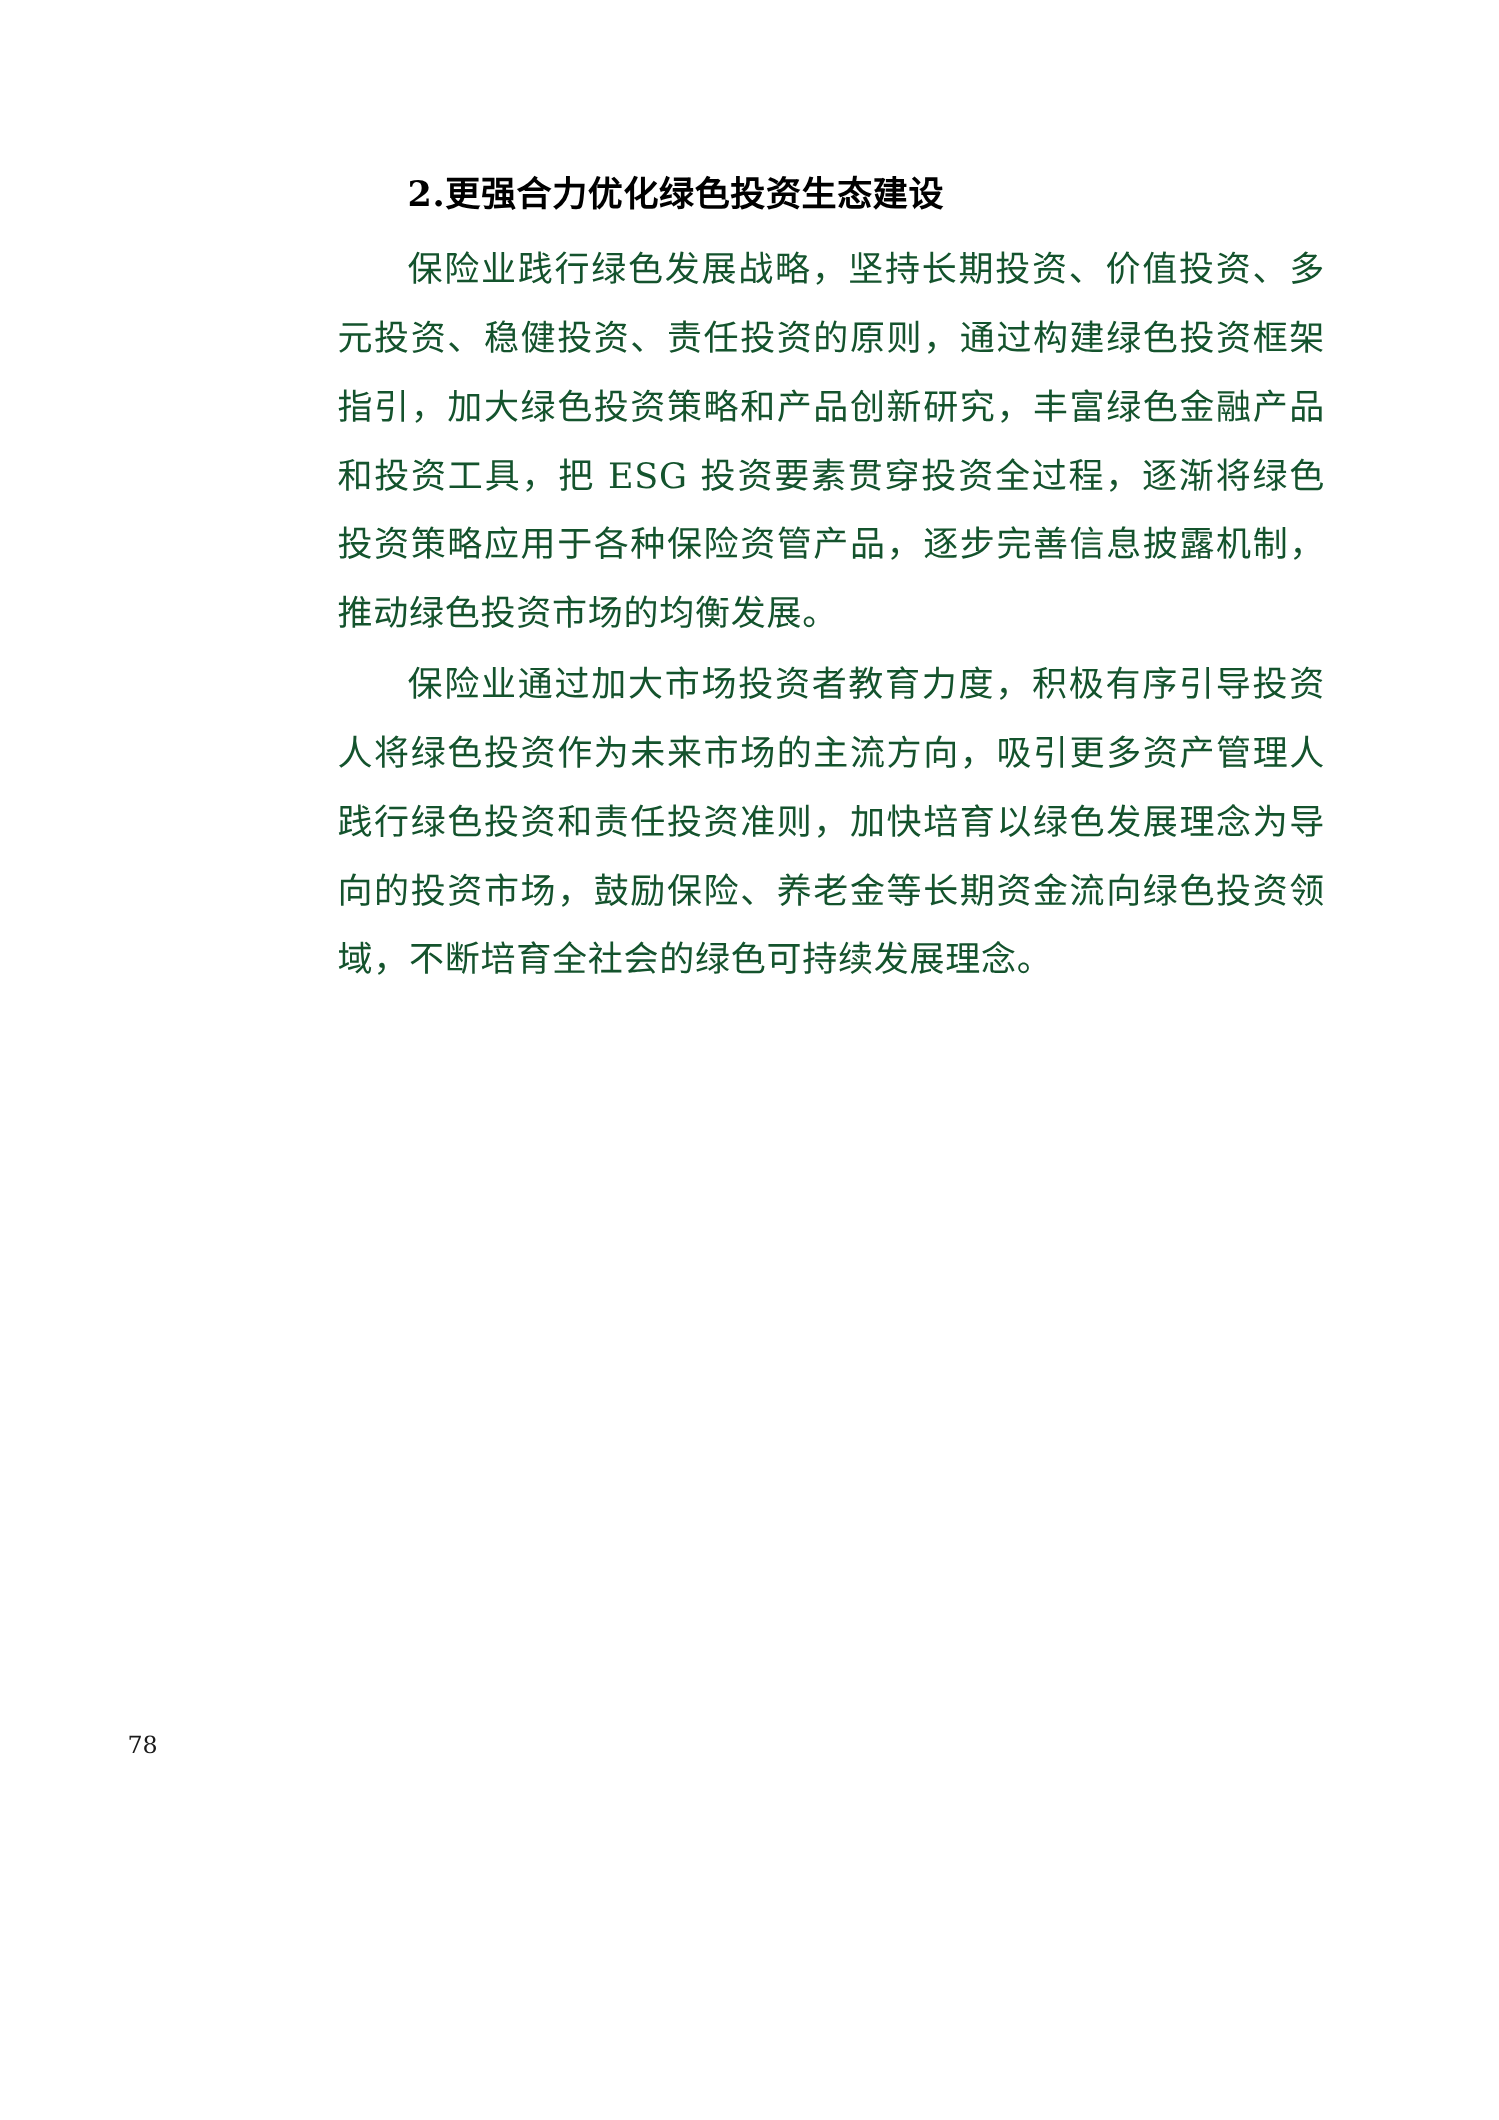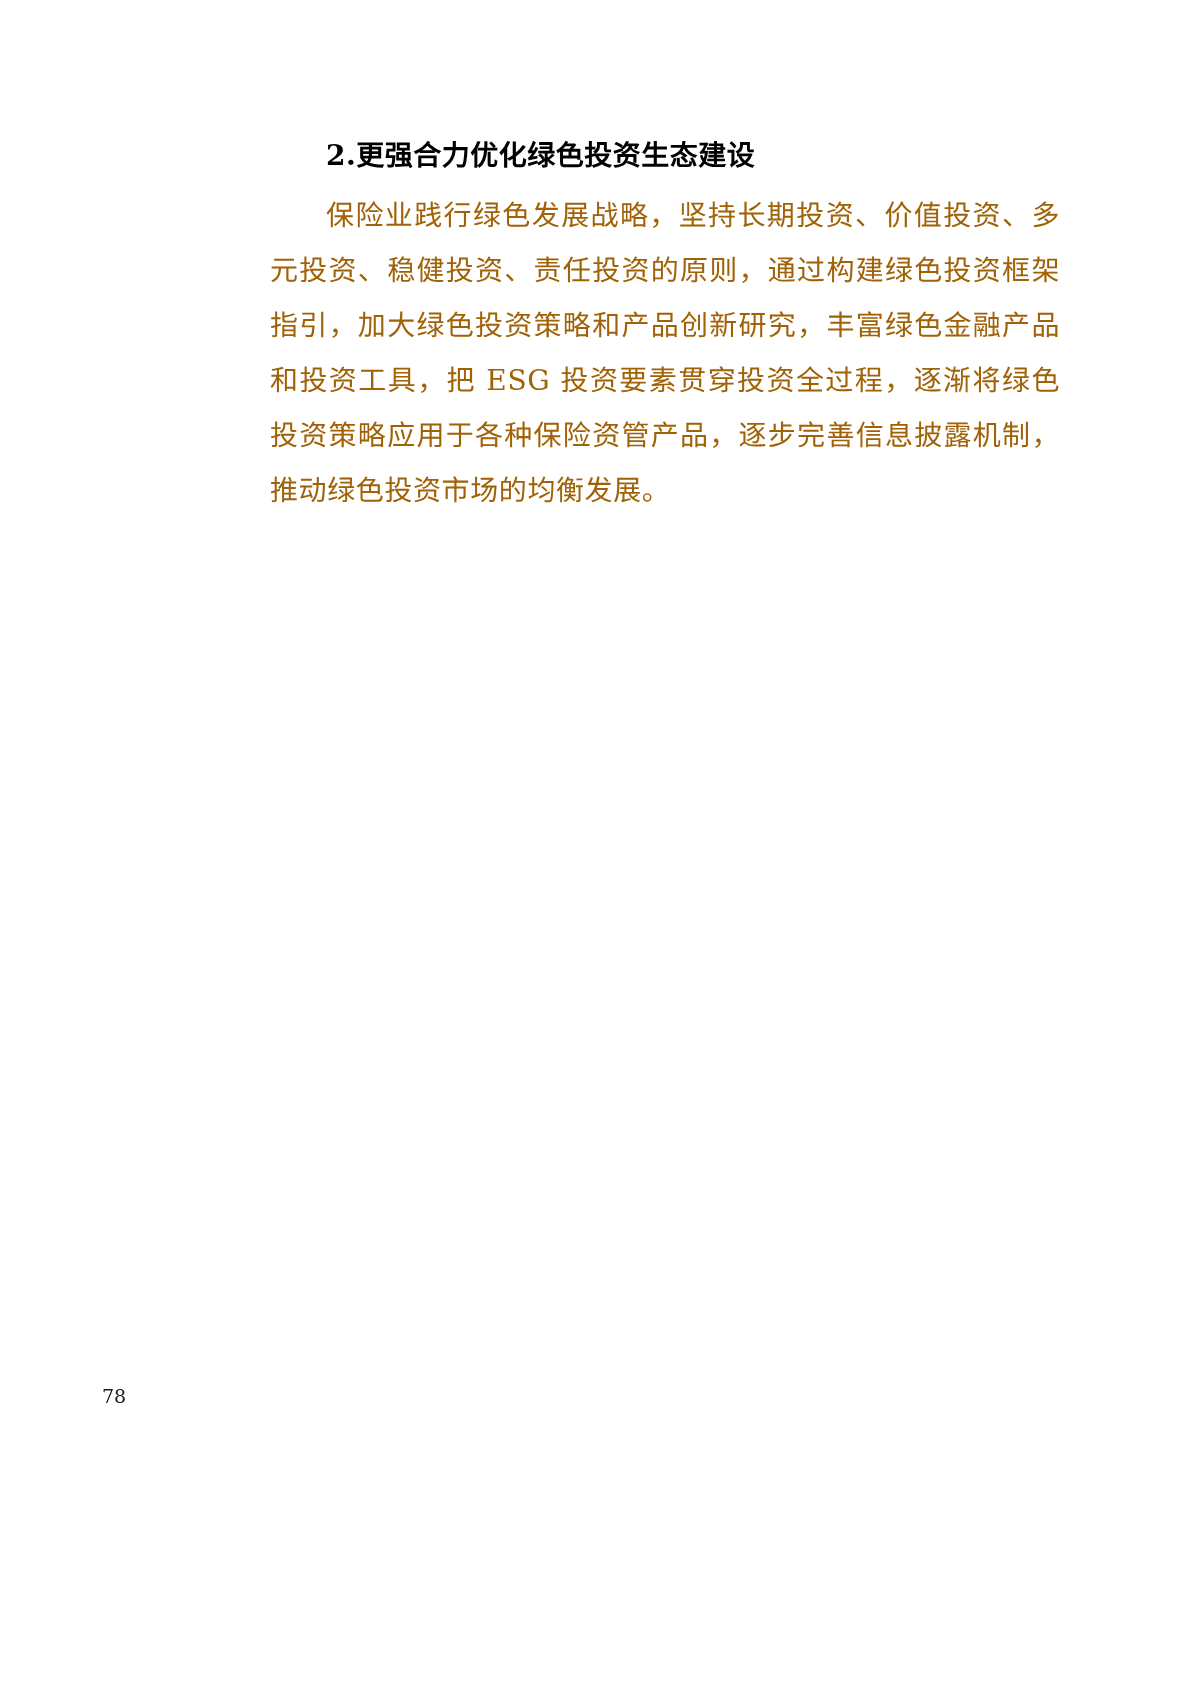--- a/index.html
+++ b/index.html
@@ -29,21 +29,21 @@
     font-size: 28px;
     line-height: 44px;
     color: #000000;
     margin: 0 0 10px 56px;
     letter-spacing: 0.5px;
   }
   .para {
     font-family: "DejaVu Serif", "Liberation Serif", serif;
     font-size: 28px;
     line-height: 55px;
-    color: #a16207;
+    color: #14532d;
     margin: 0 0 2px 0;
     text-align: justify;
     text-justify: inter-ideograph;
     text-indent: 56px;
     letter-spacing: 0.6px;
   }
   .page-number {
     position: absolute;
     left: 0;
     right: 0;
@@ -54,15 +54,16 @@
     color: #1a1a1a;
   }
 </style>
 </head>
 <body>
 
 <div class="page">
   <div class="content">
     <h2 class="heading">2.更强合力优化绿色投资生态建设</h2>
     <p class="para">保险业践行绿色发展战略，坚持长期投资、价值投资、多元投资、稳健投资、责任投资的原则，通过构建绿色投资框架指引，加大绿色投资策略和产品创新研究，丰富绿色金融产品和投资工具，把 ESG 投资要素贯穿投资全过程，逐渐将绿色投资策略应用于各种保险资管产品，逐步完善信息披露机制，推动绿色投资市场的均衡发展。</p>
+    <p class="para">保险业通过加大市场投资者教育力度，积极有序引导投资人将绿色投资作为未来市场的主流方向，吸引更多资产管理人践行绿色投资和责任投资准则，加快培育以绿色发展理念为导向的投资市场，鼓励保险、养老金等长期资金流向绿色投资领域，不断培育全社会的绿色可持续发展理念。</p>
   </div>
   <div class="page-number">78</div>
 </div>
 
 </body></html>

